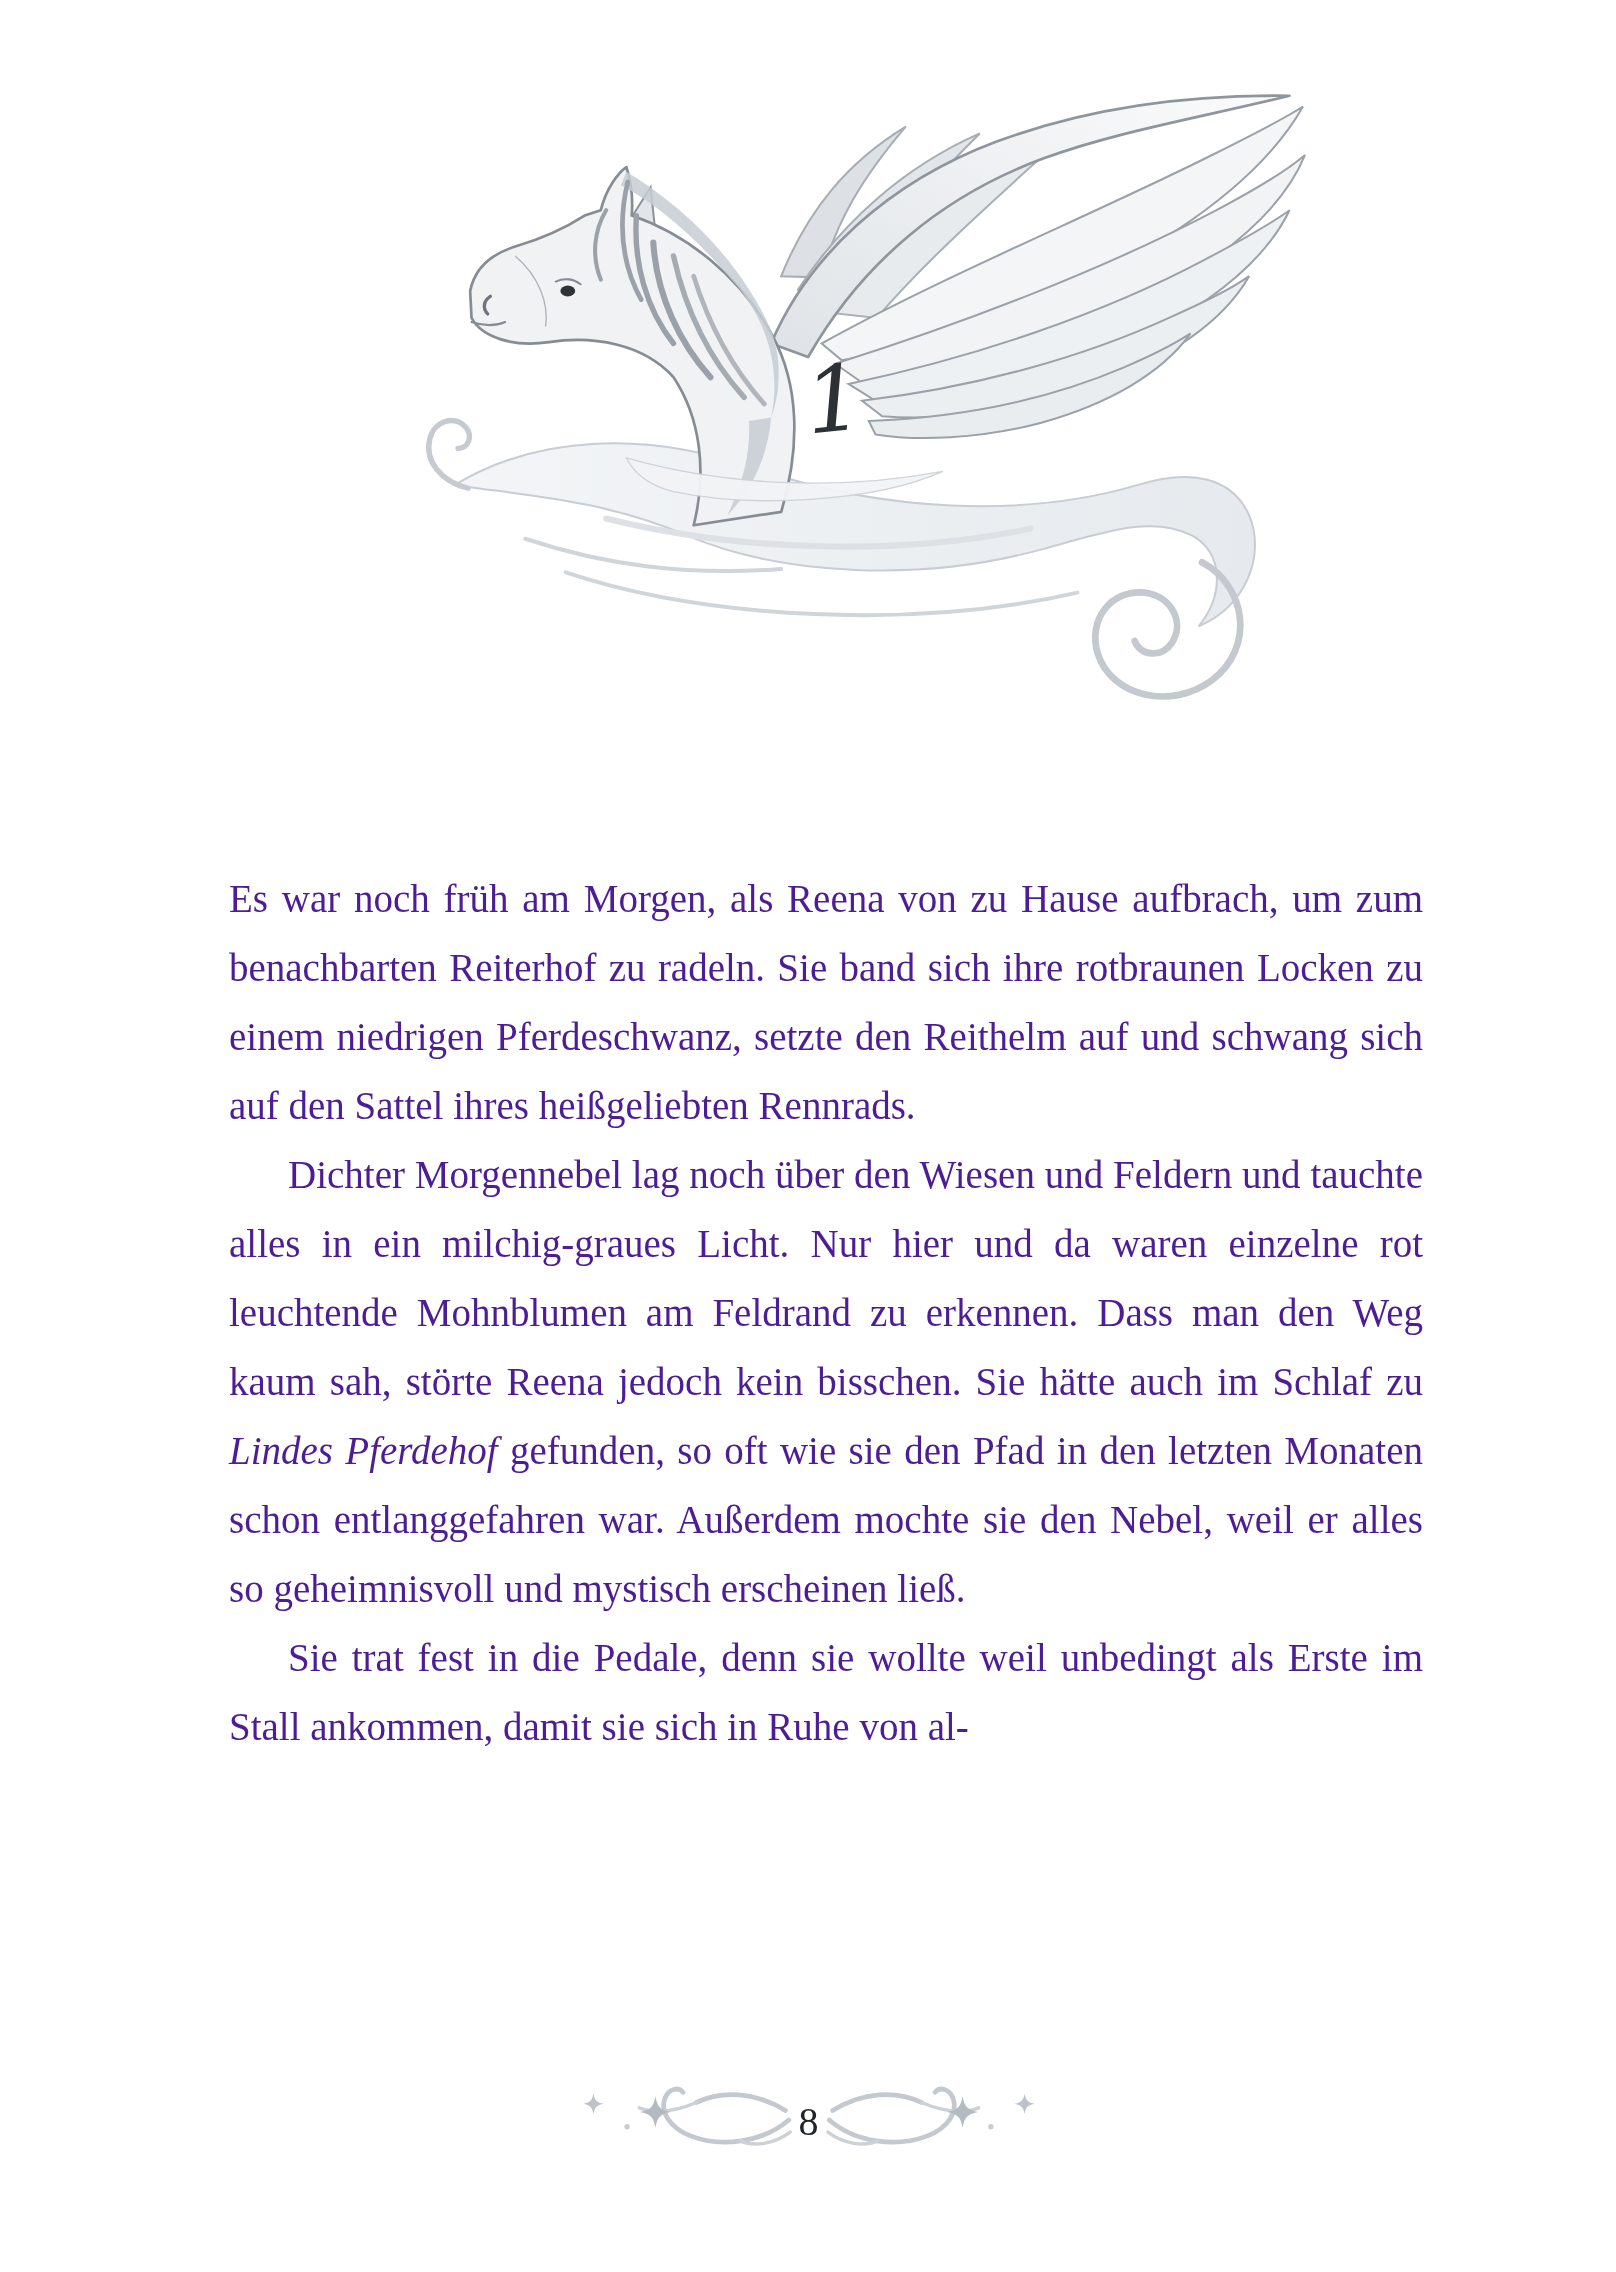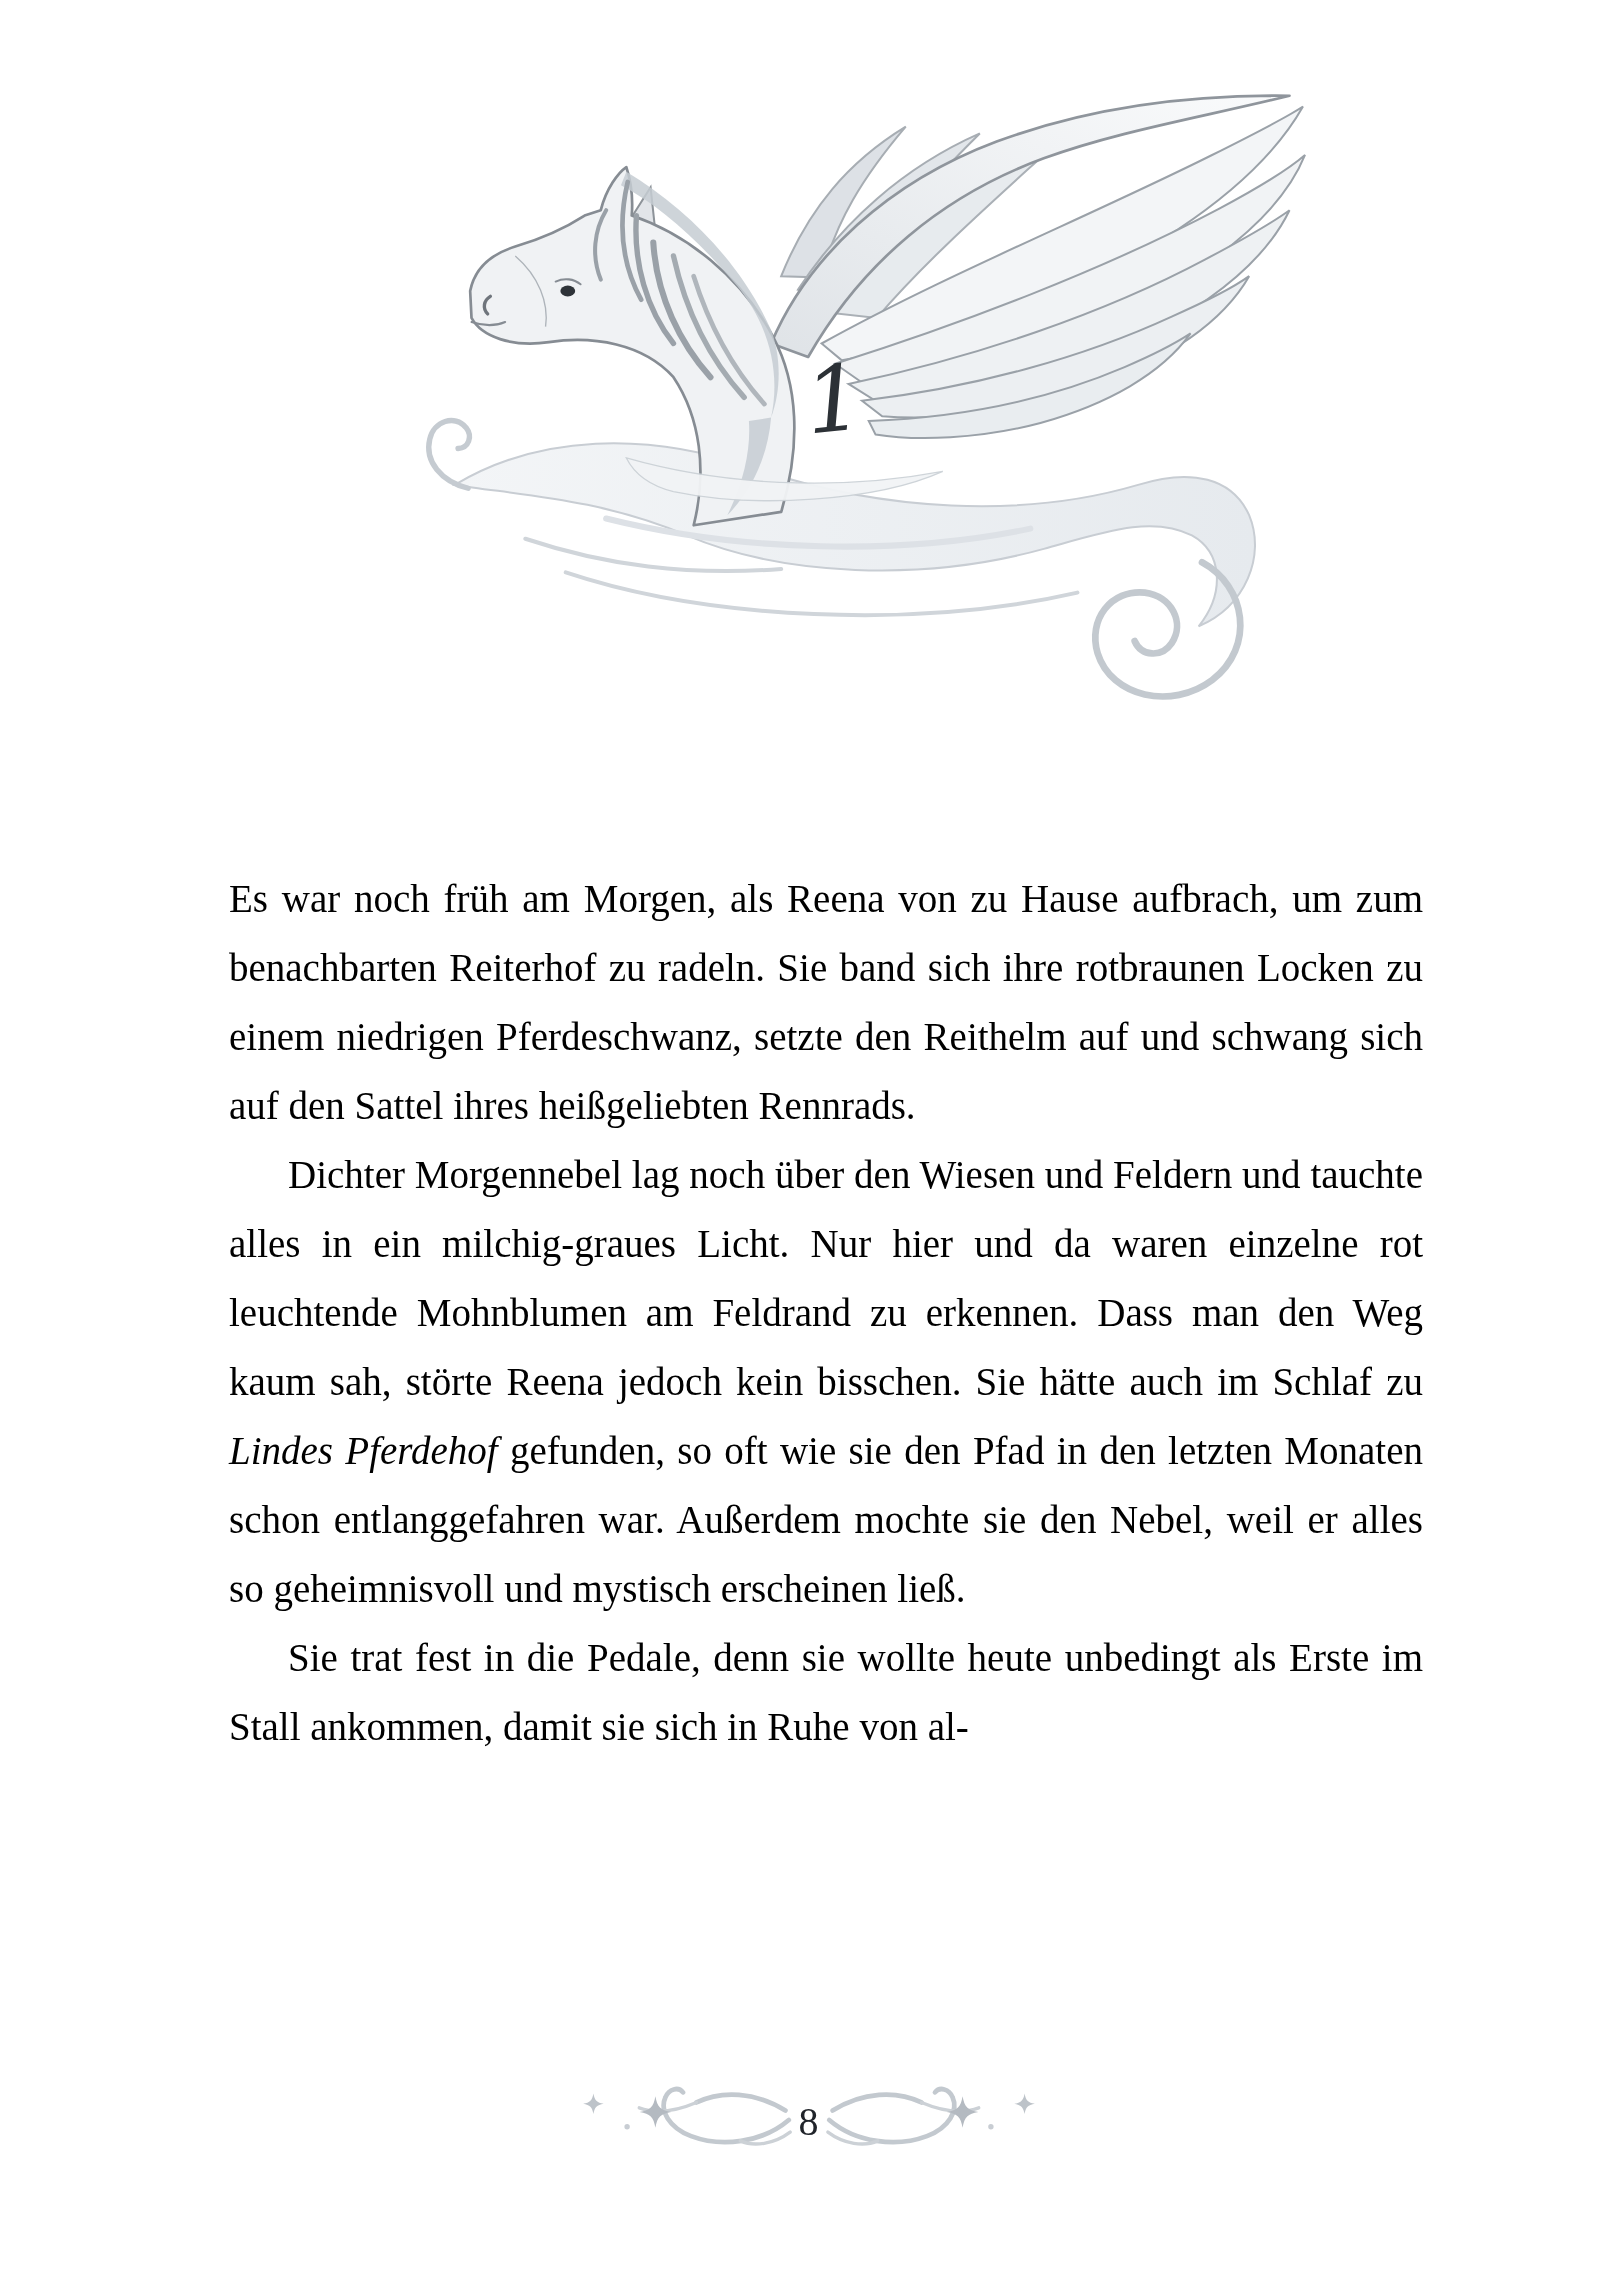--- a/index.html
+++ b/index.html
@@ -36,21 +36,21 @@
 
   
   .text-block {
     position: absolute;
     left: 229px;
     top: 864px;
     width: 1194px;
     font-size: 39px;
     line-height: 69px;
     text-align: justify;
-    color: #000000;
+    color: #4c1d95;
   }
   .text-block p { margin: 0; }
   .text-block p.indent { text-indent: 59px; }
   .text-block em { font-style: italic; font-family: Liberation Serif, serif; }
 
   
   .page-footer {
     position: absolute;
     left: 50%;
     top: 2078px;
@@ -136,21 +136,21 @@
         <path d="M 300,690 C 500,740 740,745 930,705" fill="none" stroke="#dde1e6" stroke-width="9" stroke-linecap="round"></path>
       </g>
     </svg>
 
     <div class="chapter-number">1</div>
   </div>
 
   <main class="text-block">
     <p class="no-indent">Es war noch früh am Morgen, als Reena von zu Hause aufbrach, um zum benachbarten Reiterhof zu radeln. Sie band sich ihre rotbraunen Locken zu einem niedrigen Pferdeschwanz, setzte den Reithelm auf und schwang sich auf den Sattel ihres heißgeliebten Rennrads.</p>
     <p class="indent"><span>Dichter Morgennebel lag noch über den Wiesen und Feldern und tauchte alles in ein milchig-graues Licht. Nur hier und da waren einzelne rot leuchtende Mohnblumen am Feldrand zu erkennen. Dass man den Weg kaum sah, störte Reena jedoch kein bisschen. Sie hätte auch im Schlaf zu </span><em>Lindes Pferdehof</em><span> gefunden, so oft wie sie den Pfad in den letzten Monaten schon entlanggefahren war. Außerdem mochte sie den Nebel, weil er alles so geheimnisvoll und mystisch erscheinen ließ.</span></p>
-    <p class="indent">Sie trat fest in die Pedale, denn sie wollte heute unbedingt als Erste im Stall ankommen, damit sie sich in Ruhe von al-</p>
+    <p class="indent">Sie trat fest in die Pedale, denn sie wollte weil unbedingt als Erste im Stall ankommen, damit sie sich in Ruhe von al-</p>
   </main>
 
   <footer class="page-footer">
     <svg viewBox="0 0 760 130" aria-hidden="true">
       <defs>
         <path id="star4" d="M 0,-18 C 2,-6 6,-2 18,0 C 6,2 2,6 0,18 C -2,6 -6,2 -18,0 C -6,-2 -2,-6 0,-18 Z"></path>
         <g id="flourish-half">
           <path d="M 345,48 C 300,20 250,18 213,36" fill="none" stroke="#c3c9cf" stroke-width="7" stroke-linecap="round"></path>
           <path d="M 350,62 C 310,96 250,103 205,86 C 172,73 158,48 167,28 C 172,16 186,12 193,21" fill="none" stroke="#c3c9cf" stroke-width="7" stroke-linecap="round"></path>
           <path d="M 352,80 C 328,98 298,102 278,93" fill="none" stroke="#ccd1d6" stroke-width="5" stroke-linecap="round"></path>

